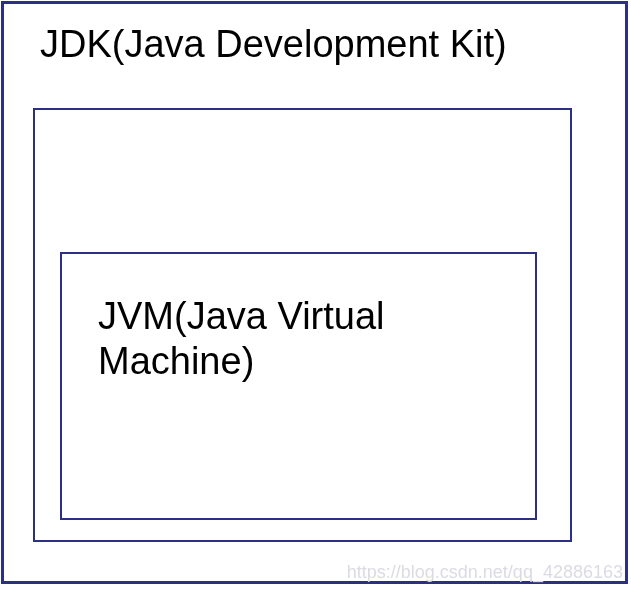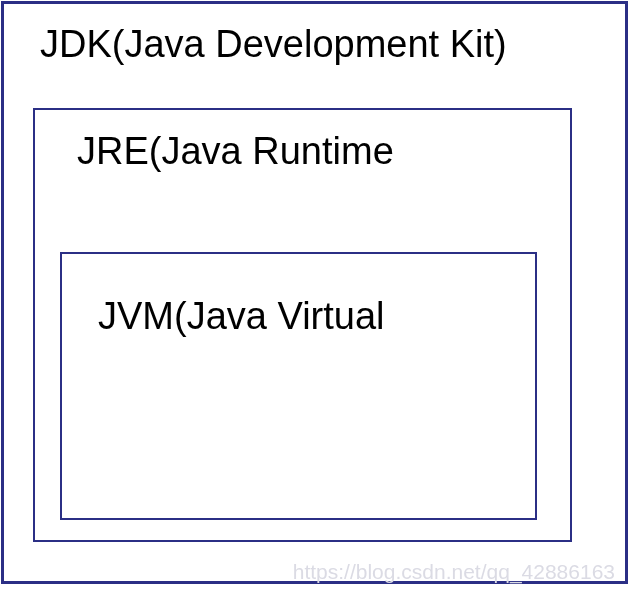--- a/index.html
+++ b/index.html
@@ -55,43 +55,43 @@
     line-height: 45px;
     white-space: nowrap;
   }
   .label-jdk { left: 36px; top: 18px; }
   .label-jre { left: 42px; top: 19px; }
   .label-jvm { left: 36px; top: 40px; }
   .label .line { display: block; }
   .watermark {
     position: absolute;
     top: 563px;
-    right: 16px;
-    font-size: 21px;
+    right: 8px;
+    font-size: 18px;
     line-height: 18px;
     color: var(--watermark);
     white-space: nowrap;
   }
 </style>
 </head>
 <body>
 
 <div class="canvas">
 
   <div class="box box-outer">
     <div class="label label-jdk">JDK(Java Development Kit)</div>
 
     <div class="box box-mid">
       <div class="label label-jre">
-        <span class="line">JRE(Java Runtime</span>
       </div>
 
       <div class="box box-inner">
         <div class="label label-jvm">
           <span class="line">JVM(Java Virtual</span>
+          <span class="line">Machine)</span>
         </div>
       </div>
     </div>
   </div>
 
   <div class="watermark">https://blog.csdn.net/qq_42886163</div>
 
 </div>
 
 </body></html>

